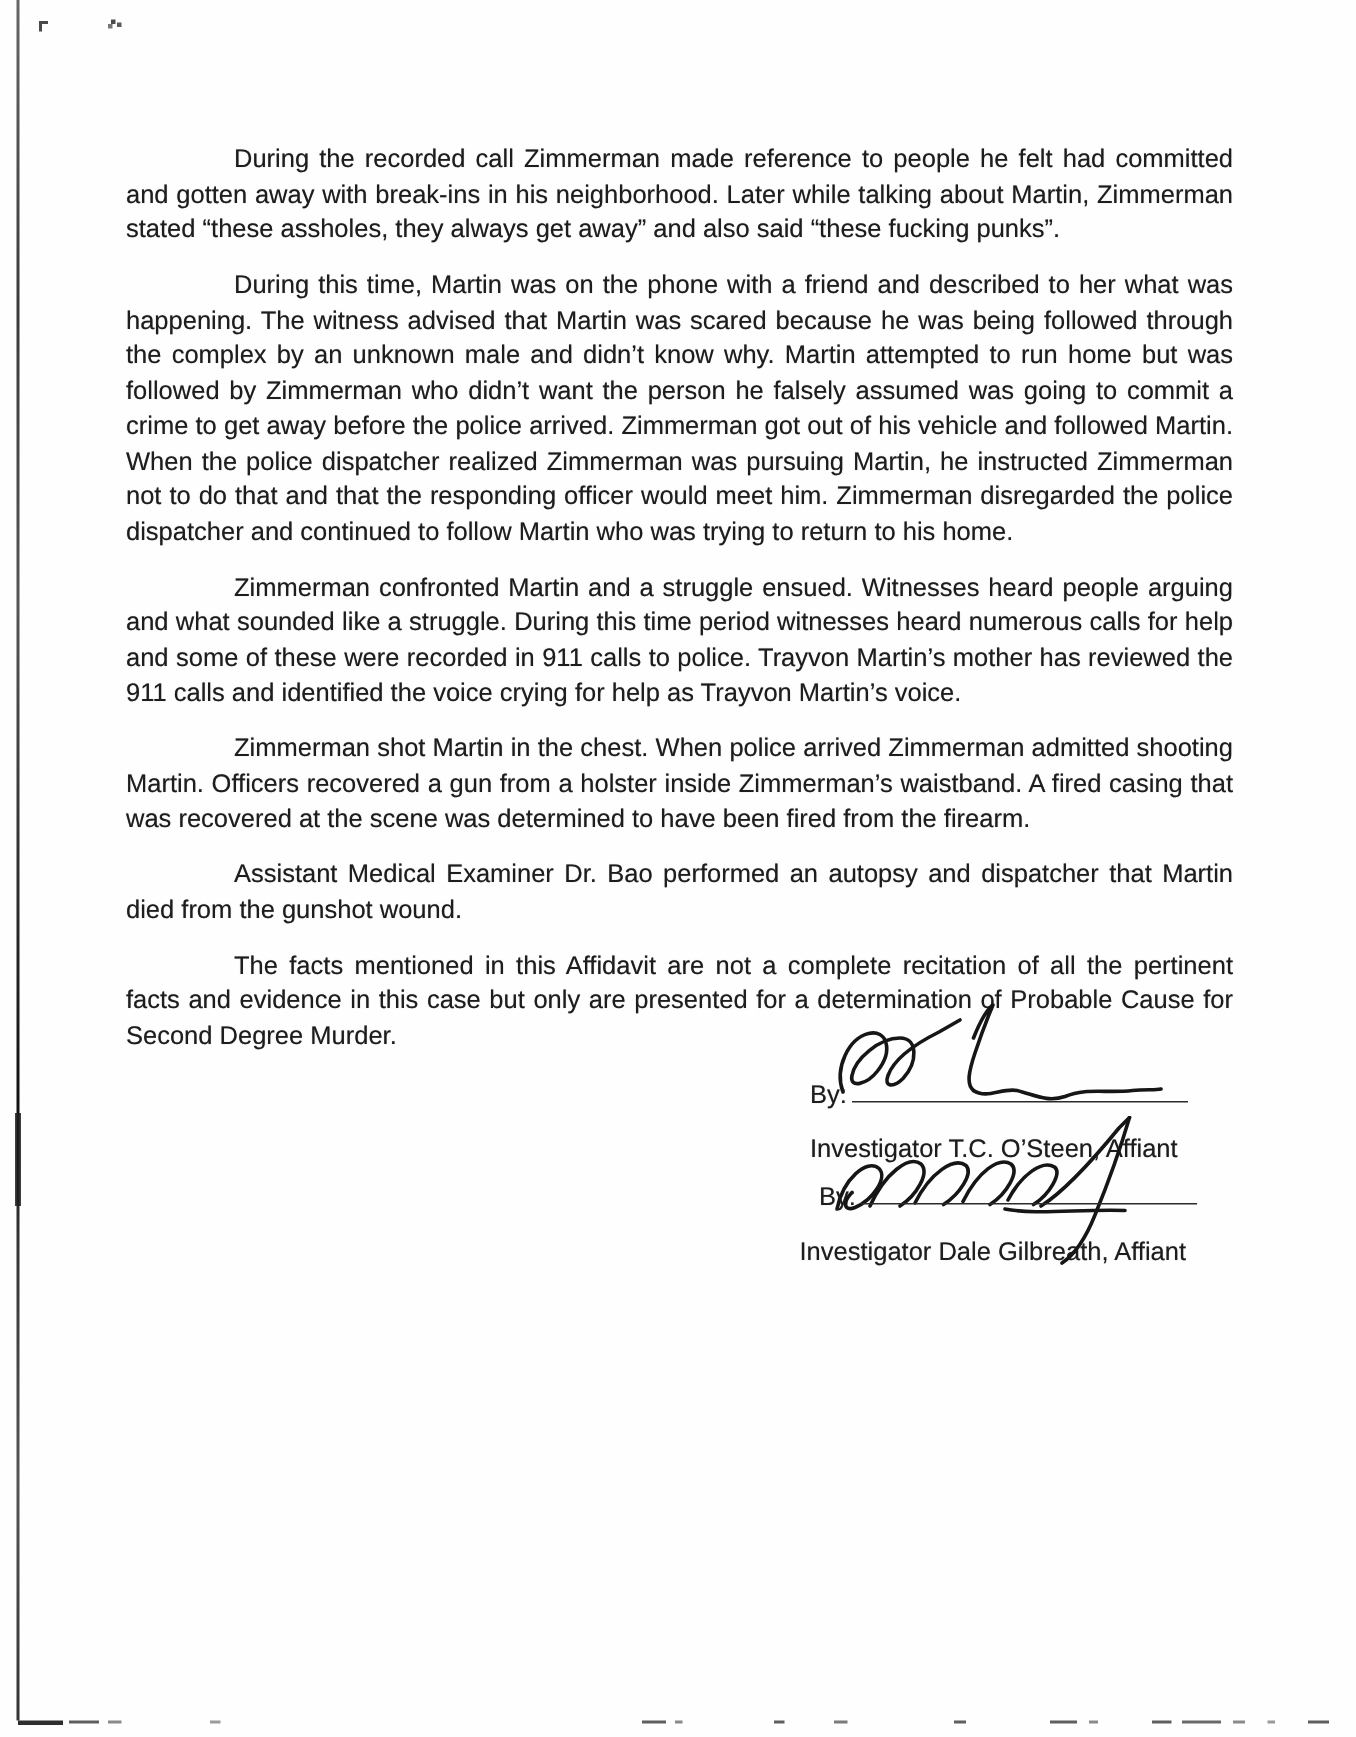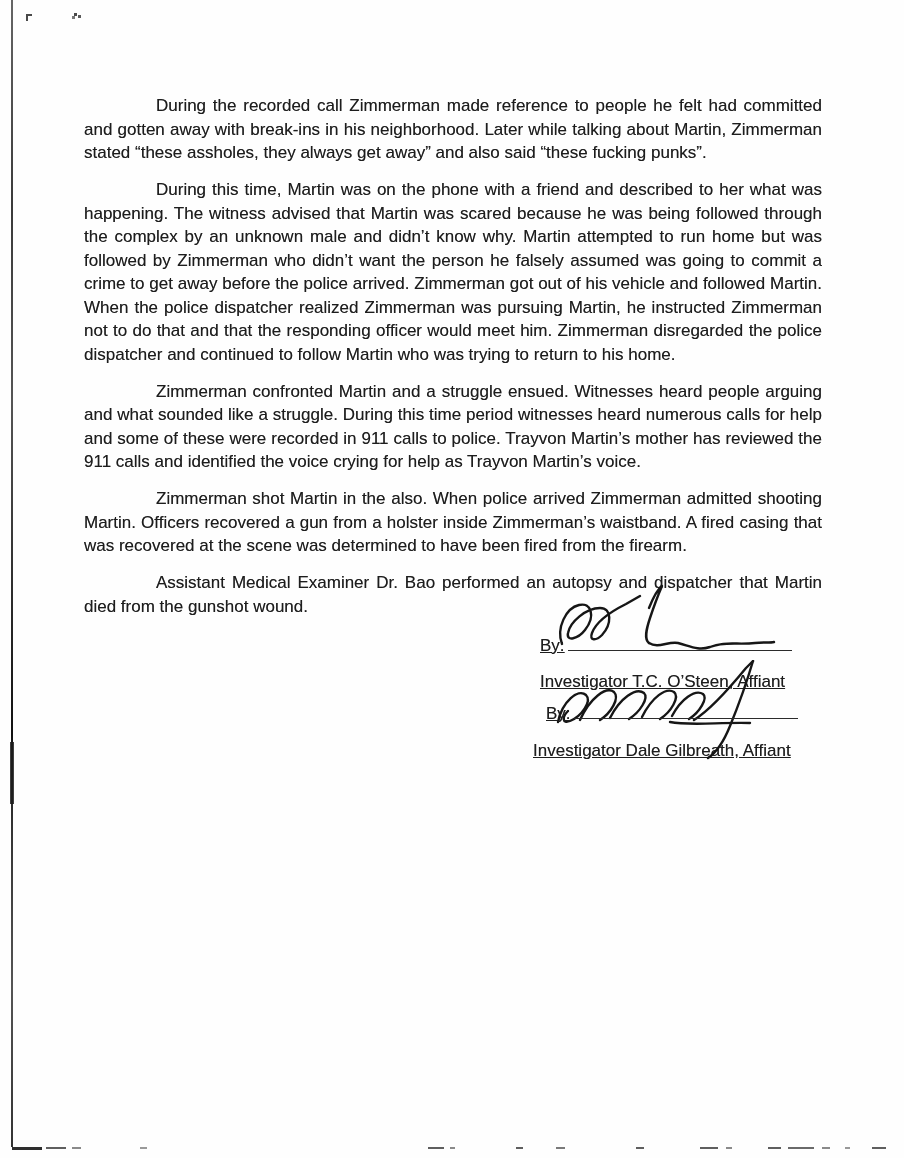--- a/index.html
+++ b/index.html
@@ -51,21 +51,20 @@
   }
 
   
   .sig-block {
     position: relative;
     margin: 16px 0 0 452px;
     width: 306px;
     height: 150px;
     text-align: left;
     text-indent: 0;
-    text-decoration: underline;
   }
   .by-row { position: relative; height: 23.5px; white-space: nowrap; }
   .by-row-1 { margin-left: 4px; }
   .by-row-2 { margin-top: 9px; margin-left: 10px; }
   .sig-line {
     display: inline-block;
     width: 224px;
     height: 14px;
     border-bottom: 1.7px solid #2b2b2b;
     margin-left: 3px;
@@ -92,22 +91,23 @@
   <div class="left-edge"></div>
   <div class="left-edge-blot"></div>
   <div class="speck speck-r1"></div>
   <div class="speck speck-r2"></div>
   <div class="speck speck-dots"></div>
 
   <div class="content">
     <p>During the recorded call Zimmerman made reference to people he felt had committed and gotten away with break-ins in his neighborhood. Later while talking about Martin, Zimmerman stated “these assholes, they always get away” and also said “these fucking punks”.</p>
     <p>During this time, Martin was on the phone with a friend and described to her what was happening. The witness advised that Martin was scared because he was being followed through the complex by an unknown male and didn’t know why. Martin attempted to run home but was followed by Zimmerman who didn’t want the person he falsely assumed was going to commit a crime to get away before the police arrived. Zimmerman got out of his vehicle and followed Martin. When the police dispatcher realized Zimmerman was pursuing Martin, he instructed Zimmerman not to do that and that the responding officer would meet him. Zimmerman disregarded the police dispatcher and continued to follow Martin who was trying to return to his home.</p>
     <p>Zimmerman confronted Martin and a struggle ensued.  Witnesses heard people arguing and what sounded like a struggle. During this time period witnesses heard numerous calls for help and some of these were recorded in 911 calls to police. Trayvon Martin’s mother has reviewed the 911 calls and identified the voice crying for help as Trayvon Martin’s voice.</p>
-    <p>Zimmerman shot Martin in the also. When police arrived Zimmerman admitted shooting Martin. Officers recovered a gun from a holster inside Zimmerman’s waistband. A fired casing that was recovered at the scene was determined to have been fired from the firearm.</p>
+    <p>Zimmerman shot Martin in the chest. When police arrived Zimmerman admitted shooting Martin. Officers recovered a gun from a holster inside Zimmerman’s waistband. A fired casing that was recovered at the scene was determined to have been fired from the firearm.</p>
     <p>Assistant Medical Examiner Dr. Bao performed an autopsy and dispatcher that Martin died from the gunshot wound.</p>
+    <p>The facts mentioned in this Affidavit are not a complete recitation of all the pertinent facts and evidence in this case but only are presented for a determination of Probable Cause for Second Degree Murder.</p>
 
     <div class="sig-block">
 
       <svg class="sig-svg sig-svg-1" viewBox="0 0 247 78">
         <path d="M10,60 C4,44 14,24 27,21 C39,18 44,32 33,46 C26,55 14,58 16,49 C18,38 34,24 48,24 C60,24 60,40 50,51 C44,57 37,57 40,49 C44,38 58,28 74,20 L88,12"></path>
         <path d="M97,24 C101,14 106,5 110,2 C107,9 102,22 98,34 C94,46 92,55 97,59"></path>
         <path d="M97,59 C106,65 116,57 126,59 C138,62 146,67 158,63 C172,57 186,61 203,59 C212,58 218,59 222,58"></path>
       </svg>
 
       <div class="by-row by-row-1"><span>By:</span><span class="sig-line"></span></div>

